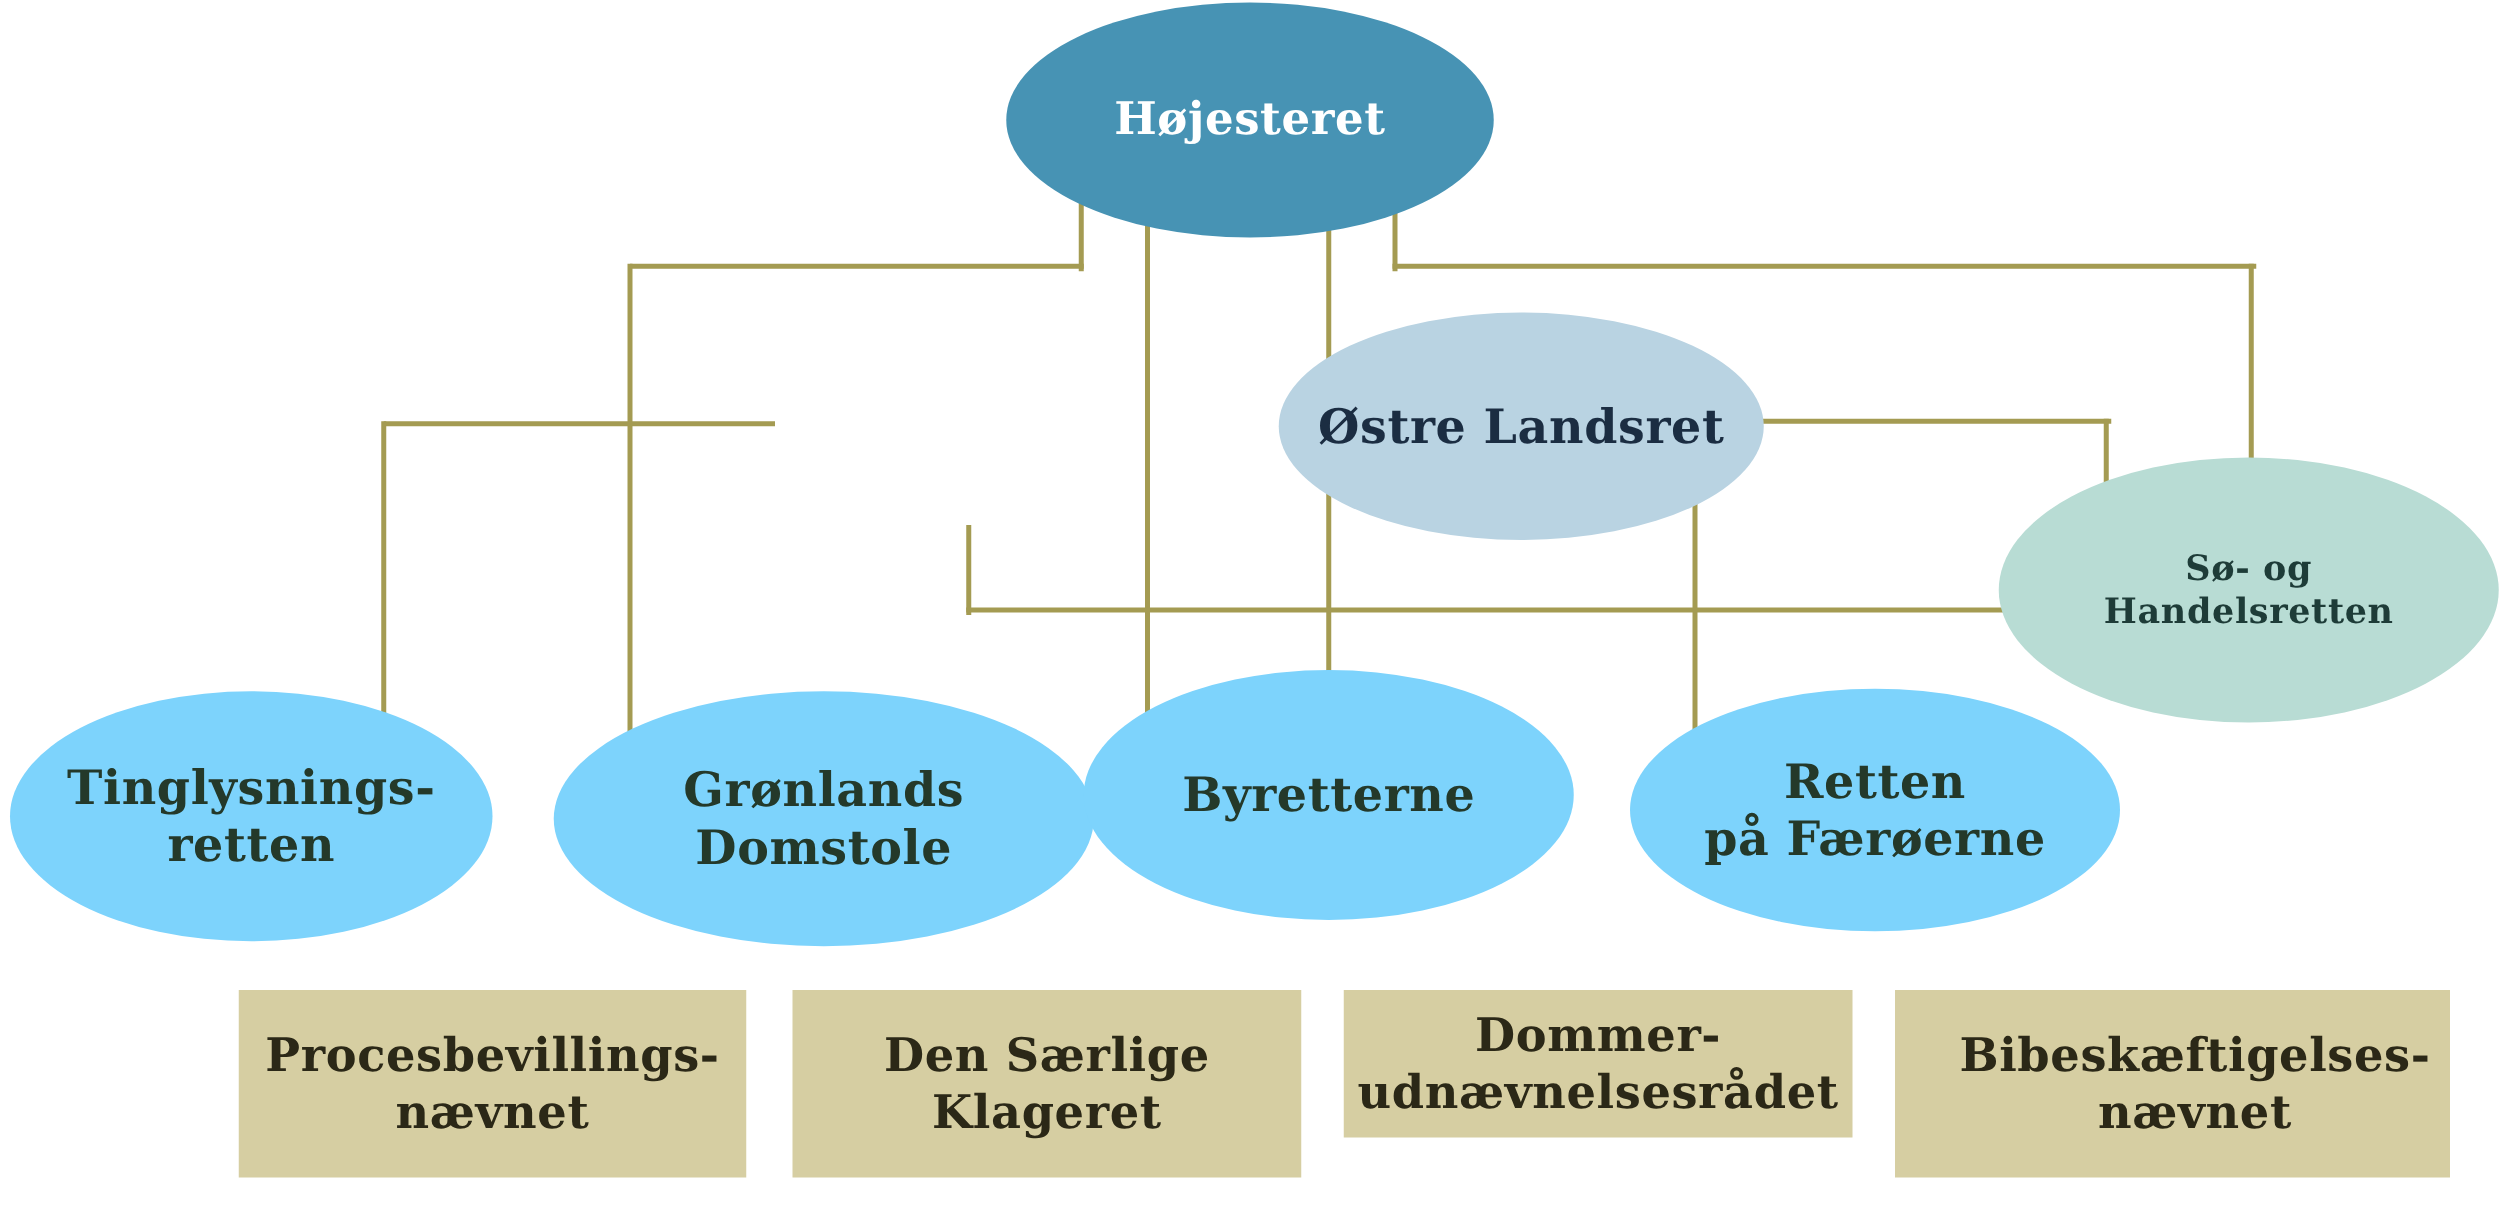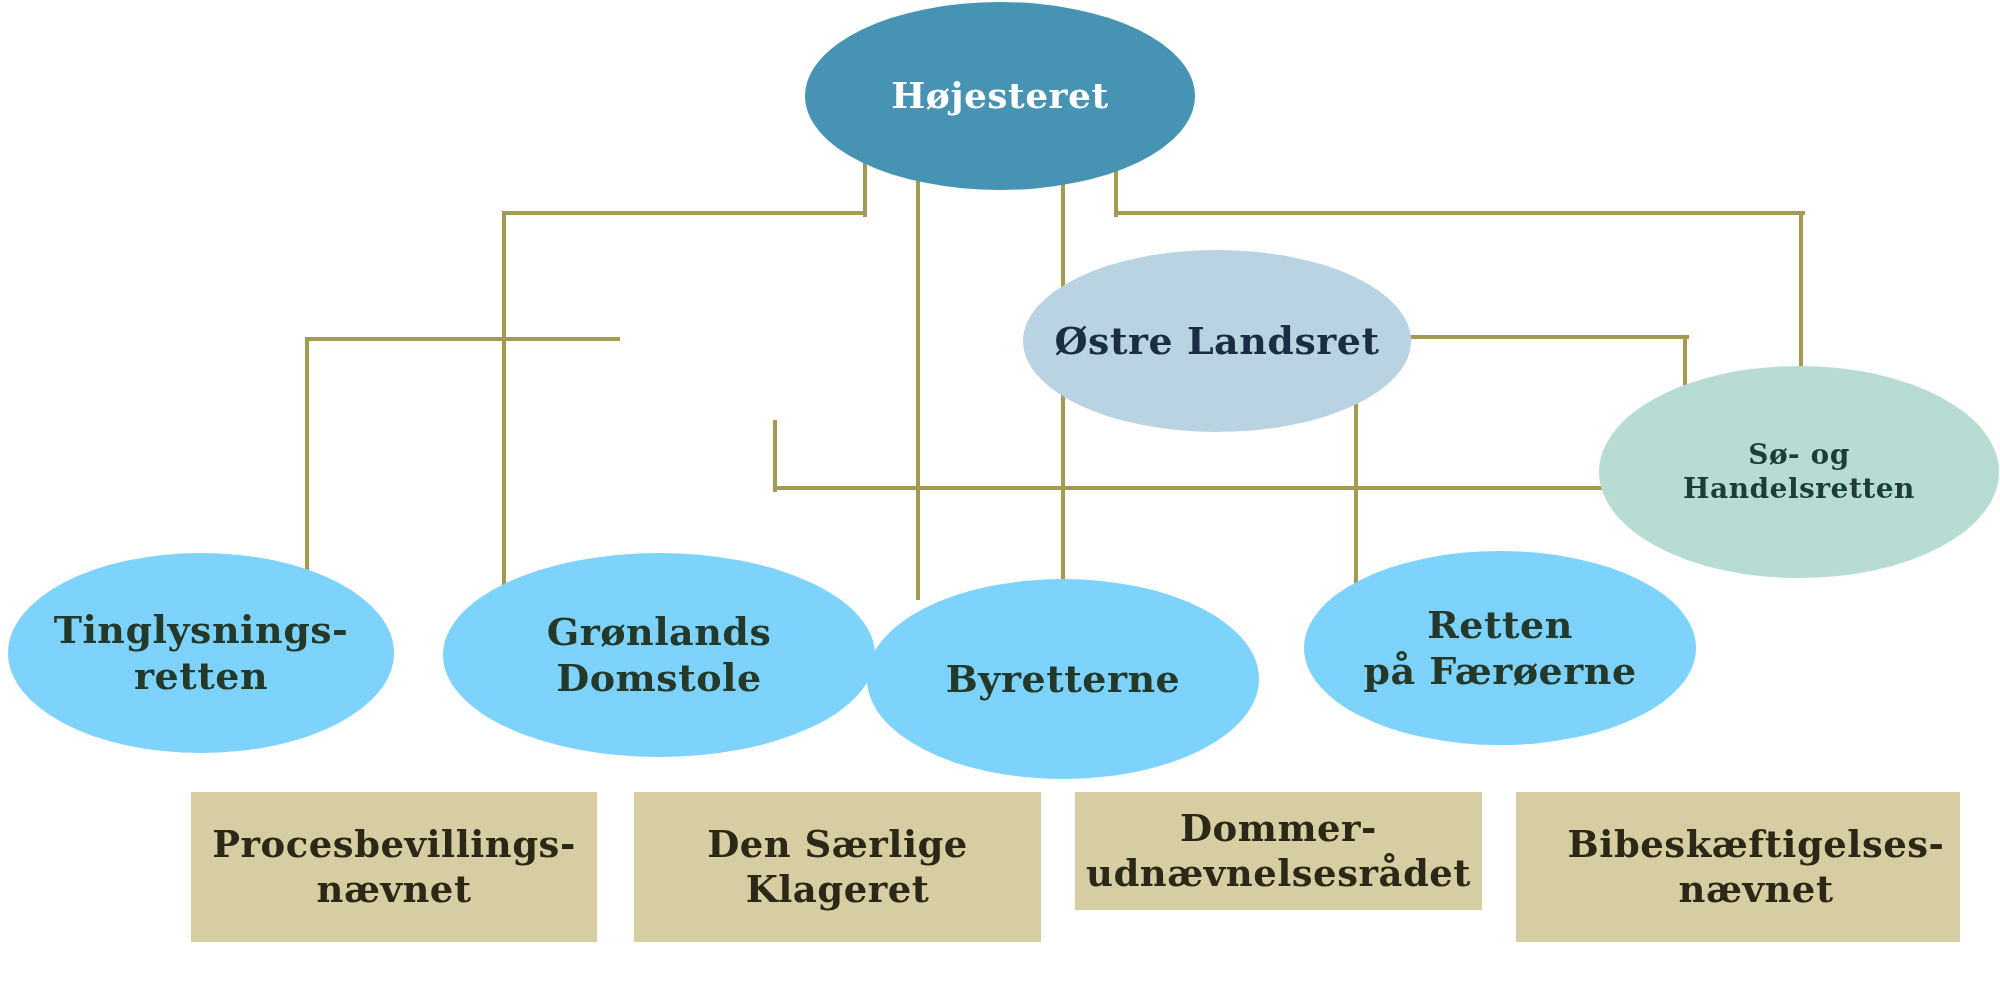--- a/index.html
+++ b/index.html
@@ -80,21 +80,21 @@
   </div>
 
   <div class="node ellipse district-court" style="left:8px; top:553px; width:386px; height:200px;">
     <span class="label">Tinglysnings-
 retten</span>
   </div>
   <div class="node ellipse district-court" style="left:443px; top:553px; width:432px; height:204px;">
     <span class="label">Grønlands
 Domstole</span>
   </div>
-  <div class="node ellipse district-court" style="left:867px; top:579px; width:392px; height:200px;">
+  <div class="node ellipse district-court" style="left:867px; top:536px; width:392px; height:200px;">
     <span class="label">Byretterne</span>
   </div>
   <div class="node ellipse district-court" style="left:1304px; top:551px; width:392px; height:194px;">
     <span class="label">Retten
 på Færøerne</span>
   </div>
 
   <div class="node board" style="left:191px; top:792px; width:406px; height:150px;">
     <span class="label">Procesbevillings-
 nævnet</span>

